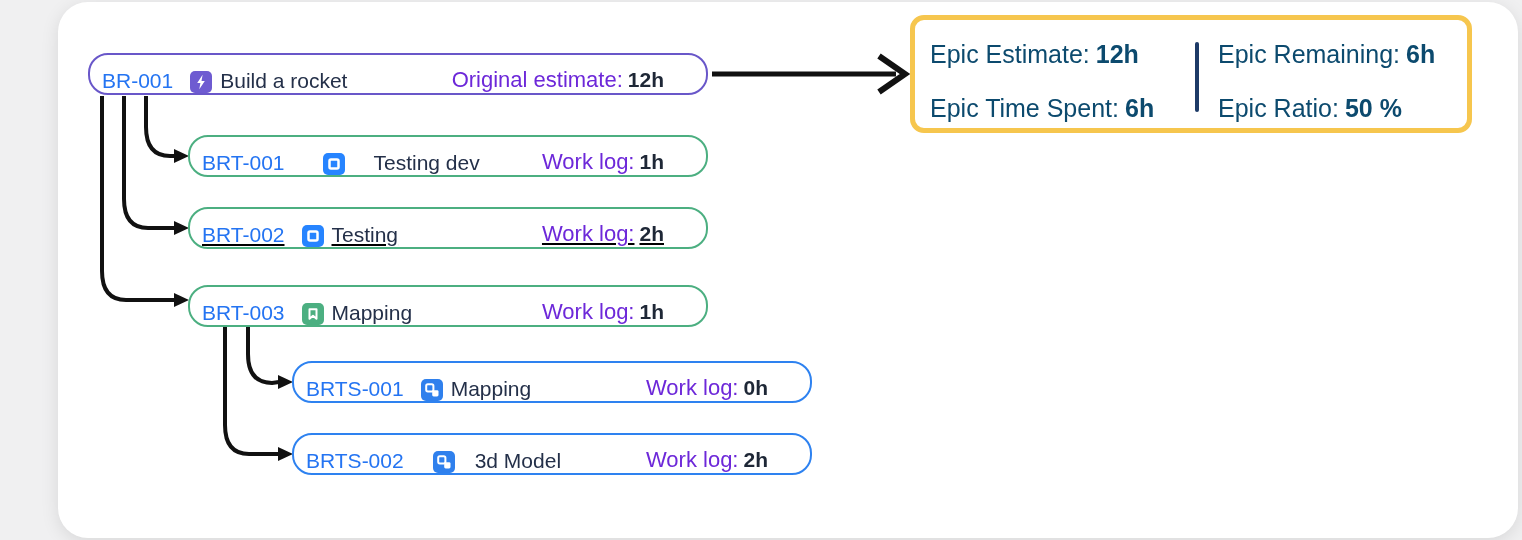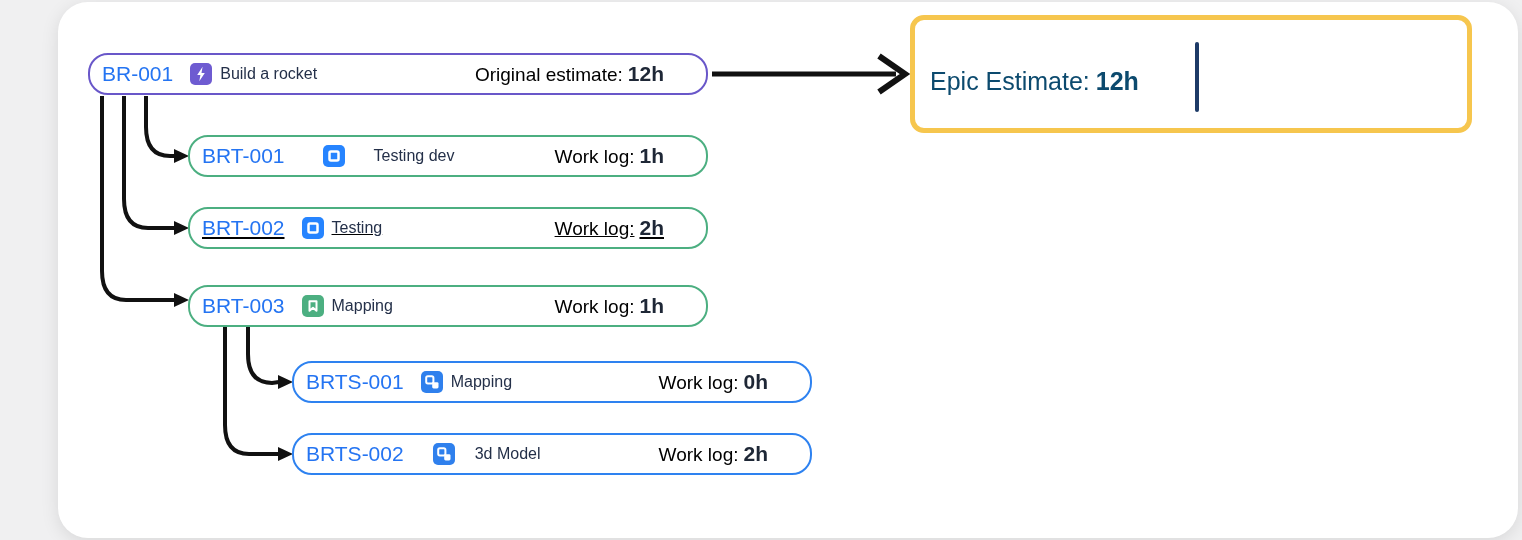--- a/index.html
+++ b/index.html
@@ -11,31 +11,31 @@
   }
   .canvas{position:absolute;left:0;top:0;width:1522px;height:540px;}
   .card{
     position:absolute;left:58px;top:2px;width:1460px;height:536px;
     background:#ffffff;border-radius:30px;
     box-shadow:0 4px 18px rgba(0,0,0,.10);
   }
   svg.arrows{position:absolute;left:0;top:0;width:1522px;height:540px;pointer-events:none;}
   .issue-box{
     position:absolute;height:42px;background:#fff;border-radius:20px;
-    display:flex;align-items:center;box-sizing:border-box;
+    display:flex;align-items:flex-end;box-sizing:border-box;
     padding:0 42px 0 12px;
   }
   .issue-box.epic{border:2px solid #6957C9;}
   .issue-box.task{border:2px solid #4CAF81;}
   .issue-box.subtask{border:2px solid #2E82F0;}
   .issue-key{color:#2474F2;font-size:21px;margin-right:17px;white-space:nowrap;cursor:pointer;}
   .issue-icon{width:22px;height:22px;margin-right:8px;flex:0 0 auto;display:block;}
-  .issue-summary{color:#243049;font-size:16px;white-space:nowrap;}
+  .issue-summary{color:#243049;font-size:21px;white-space:nowrap;}
   .metric{margin-left:auto;display:flex;align-items:baseline;white-space:nowrap;}
-  .metric-label{color:#000000;font-size:19px;}
+  .metric-label{color:#6d28d9;font-size:22px;}
   .metric-value{color:#1e2736;font-size:21px;font-weight:700;margin-left:5px;}
   .panel{
     position:absolute;left:910px;top:15px;width:562px;height:118px;
     background:#fff;border:5px solid #F6C64E;border-radius:14px;
     box-sizing:border-box;display:flex;align-items:center;
   }
   .panel-col{display:flex;flex-direction:column;justify-content:center;}
   .panel-col.left{position:absolute;left:15px;top:0;height:100%;justify-content:center;}
   .panel-col.right{position:absolute;left:303px;top:0;height:100%;justify-content:center;}
   .panel-line{font-size:25px;color:#0c4a6e;line-height:40px;white-space:nowrap;margin-top:14px;}
@@ -150,18 +150,27 @@
       <span class="metric-label">Work log:</span>
       <span class="metric-value">2h</span>
     </span>
   </div>
 
   <div class="panel">
     <div class="panel-col left">
       <div class="panel-line">
         <span>Epic Estimate:</span><b>12h</b>
       </div>
+      <div class="panel-line">
+        <span>Epic Time Spent:</span><b>6h</b>
+      </div>
     </div>
     <div class="panel-divider"></div>
     <div class="panel-col right">
+      <div class="panel-line">
+        <span>Epic Remaining:</span><b>6h</b>
+      </div>
+      <div class="panel-line">
+        <span>Epic Ratio:</span><b>50 %</b>
+      </div>
     </div>
   </div>
 </div>
 
 </body></html>

